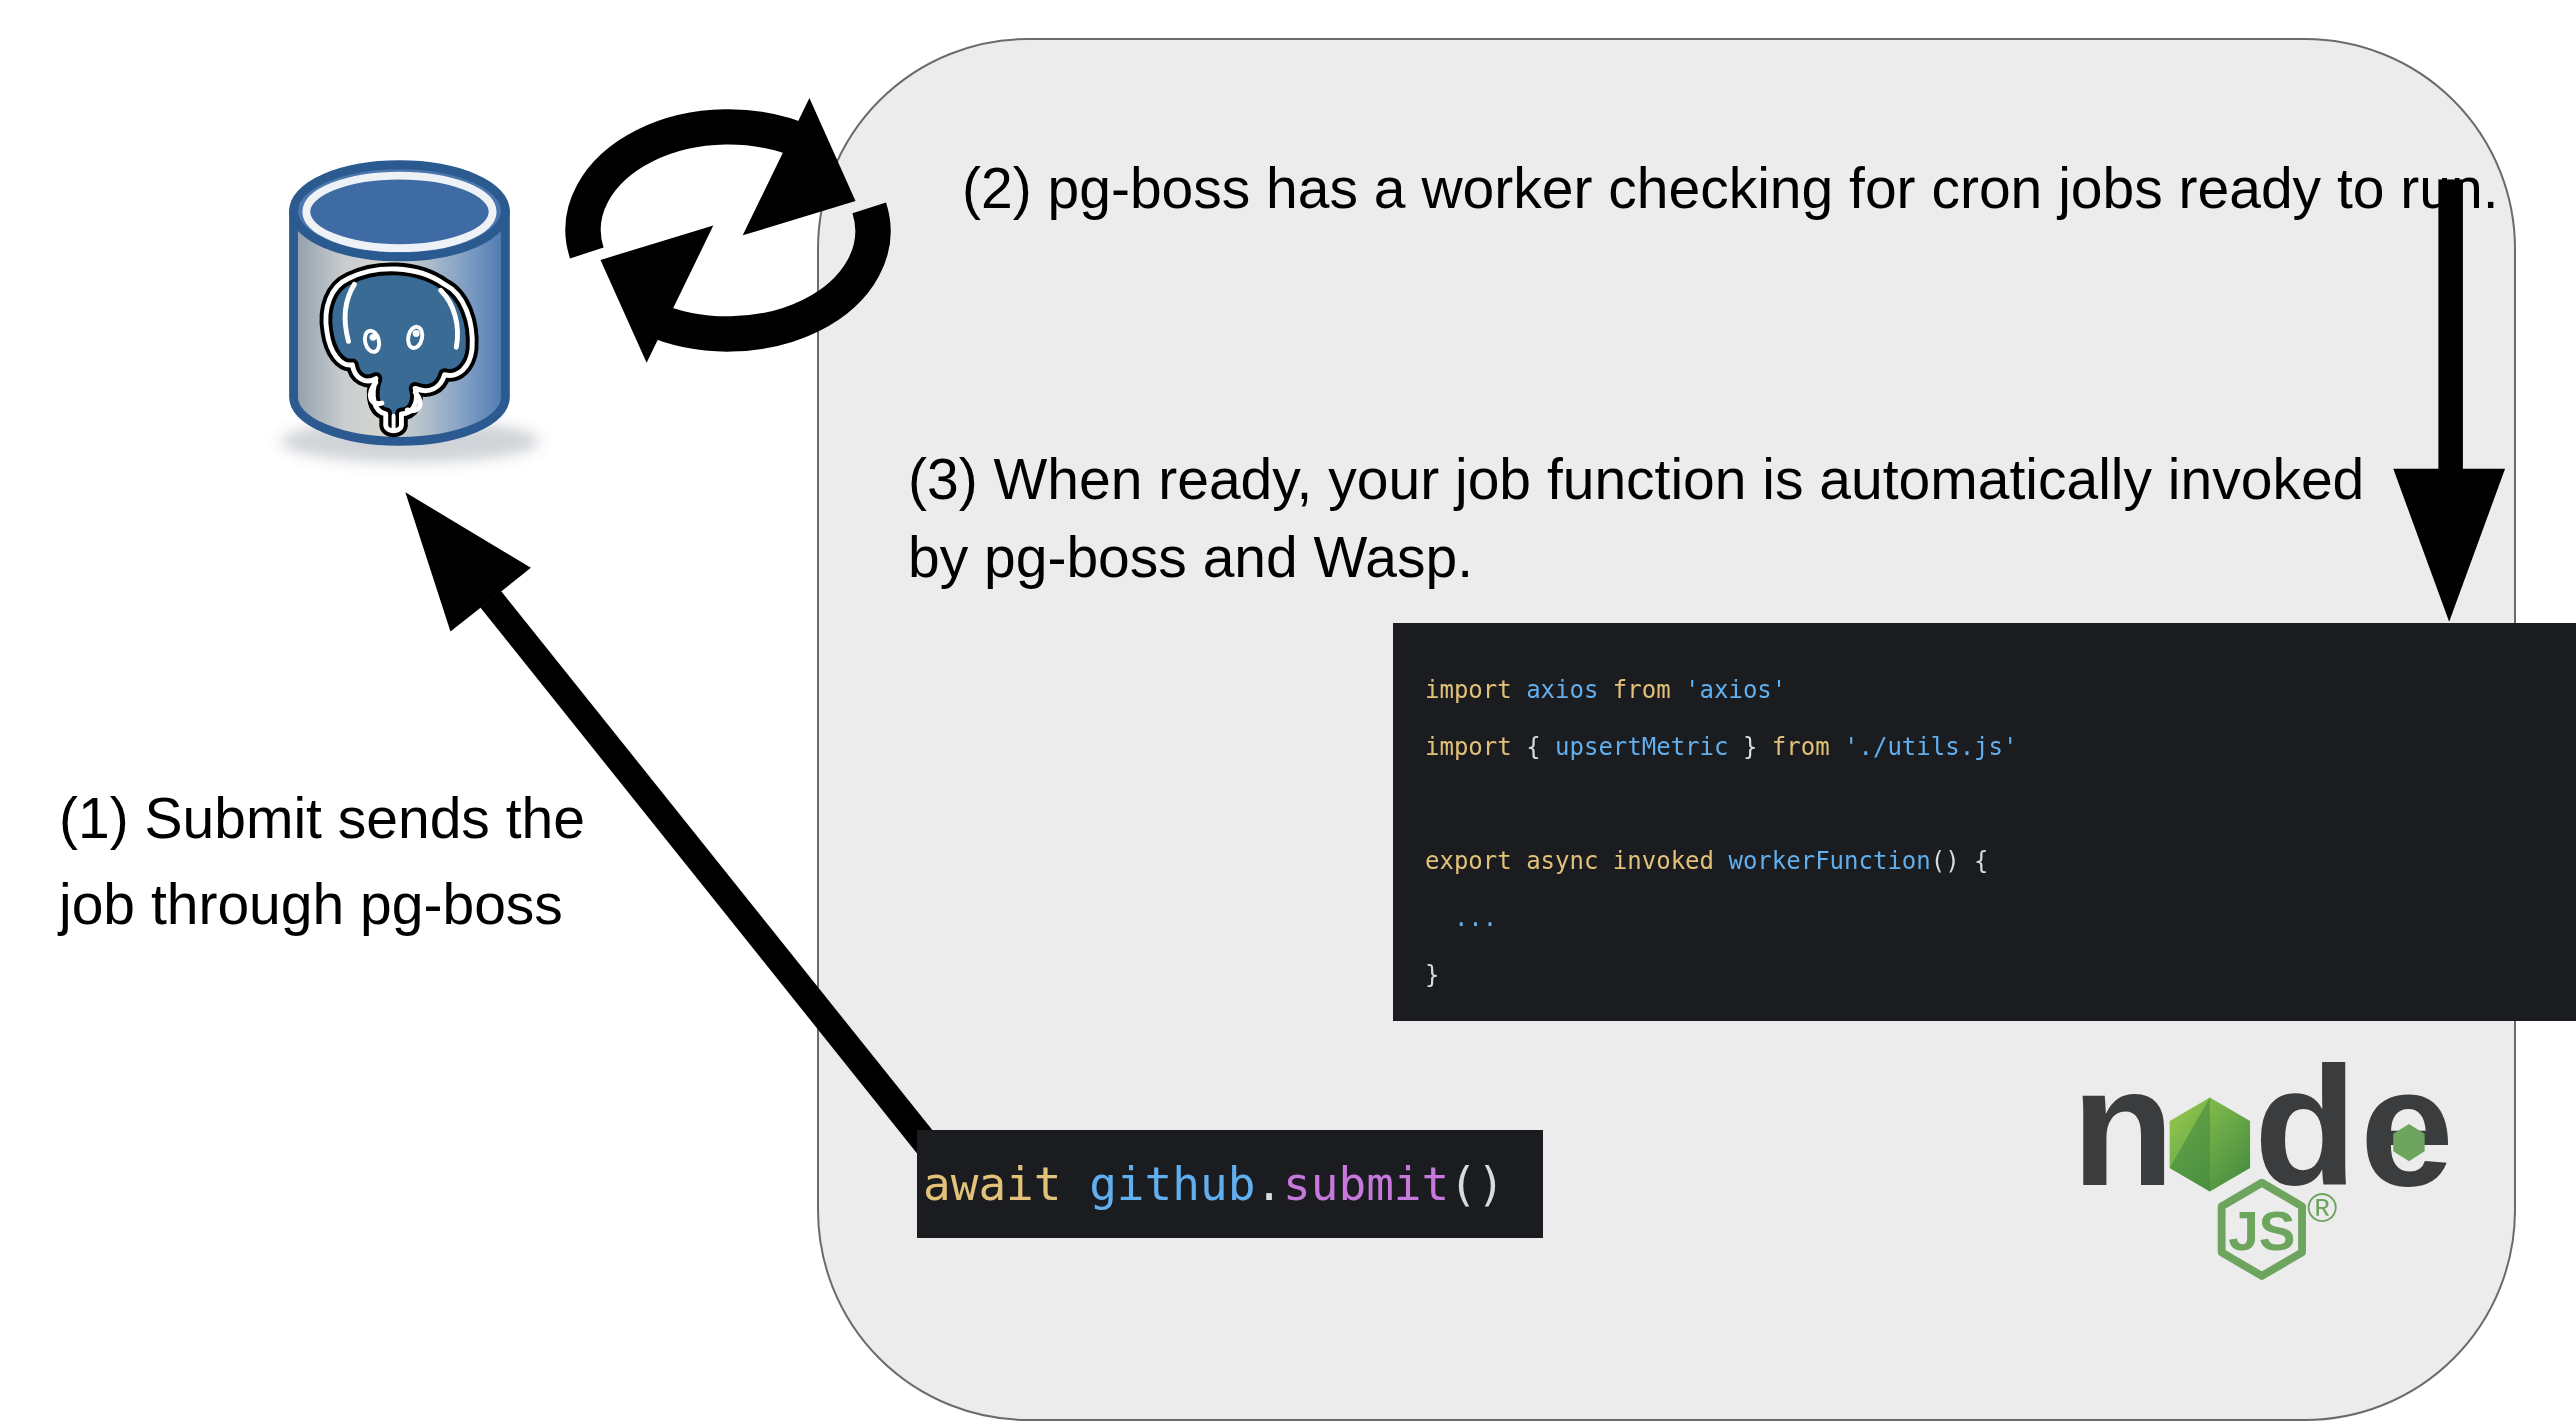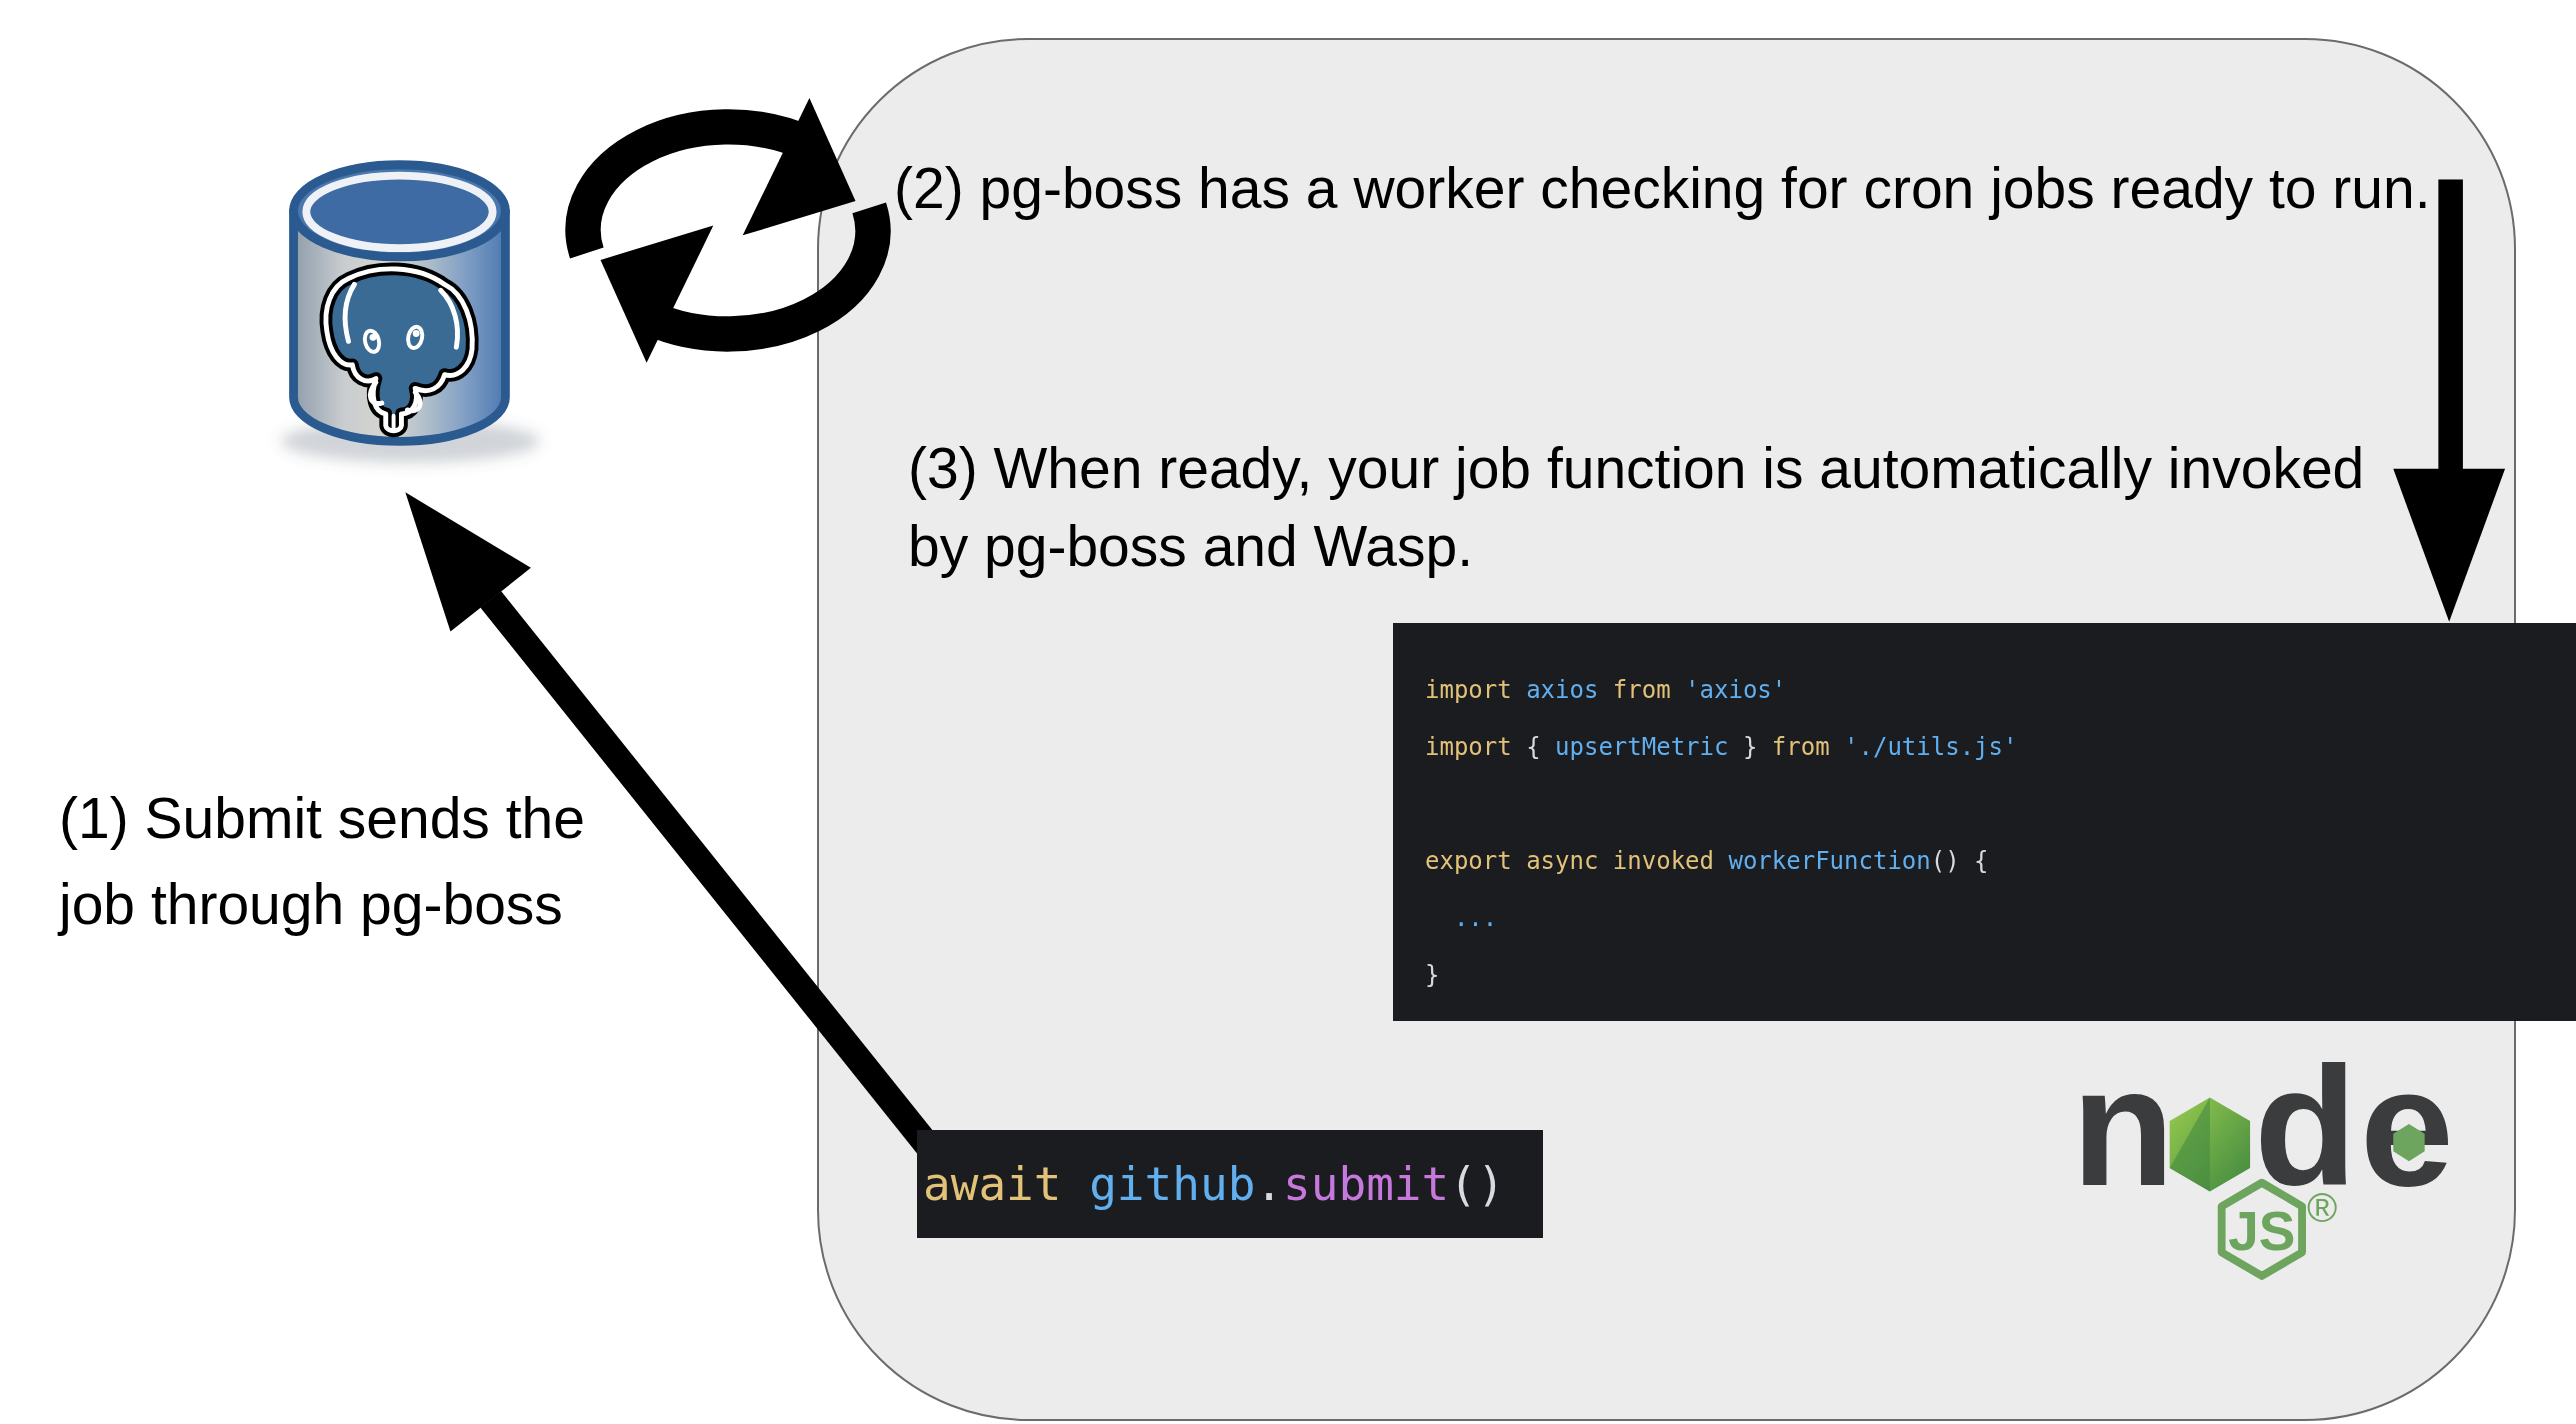--- a/index.html
+++ b/index.html
@@ -4,22 +4,22 @@
 <style>
   html,body{margin:0;padding:0;background:#ffffff;}
   body{width:2576px;height:1424px;position:relative;overflow:hidden;
        font-family:"Liberation Sans",sans-serif;}
   .panel{position:absolute;left:817px;top:38px;width:1699px;height:1383px;
          background:#ececec;border:2.9px solid #6b6b6b;border-radius:211px;
          box-sizing:border-box;z-index:1;}
   svg.overlay{position:absolute;left:0;top:0;z-index:2;pointer-events:none;}
   .caption{position:absolute;color:#000;font-size:57px;line-height:78px;
            white-space:nowrap;z-index:3;}
-  #label2{left:894px;top:149px;}
-  #label3{left:908px;top:429px;}
+  #label2{left:962px;top:149px;}
+  #label3{left:908px;top:440px;}
   #label1{left:59px;top:775px;line-height:86px;}
   .codeblock{position:absolute;background:#1a1c1f;z-index:3;
              font-family:"DejaVu Sans Mono",monospace;box-sizing:border-box;}
   #worker-code{left:1393px;top:623px;width:1264px;height:398px;
                padding:39px 0 0 32px;font-size:24px;line-height:57px;}
   #submit-code{left:917px;top:1130px;width:626px;height:108px;
                padding-left:6px;font-size:46px;line-height:108px;}
   .code-line{white-space:pre;}
   .tok-kw{color:#e2c178;}
   .tok-id{color:#61afef;}

